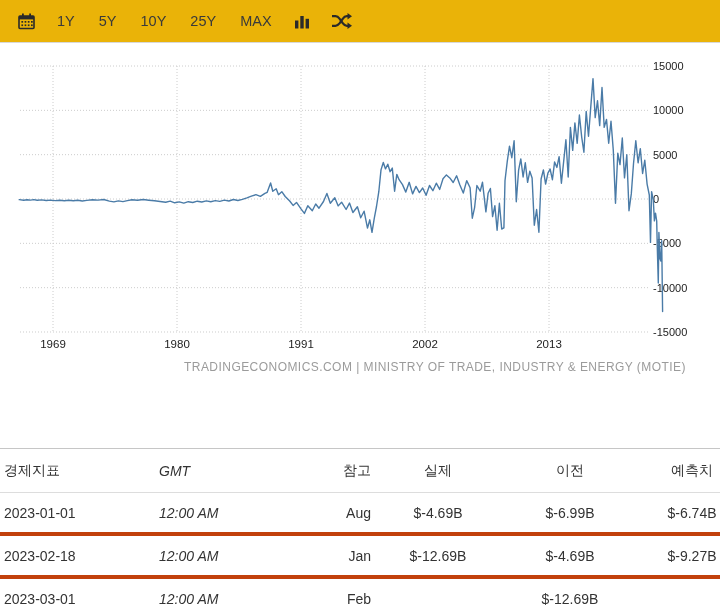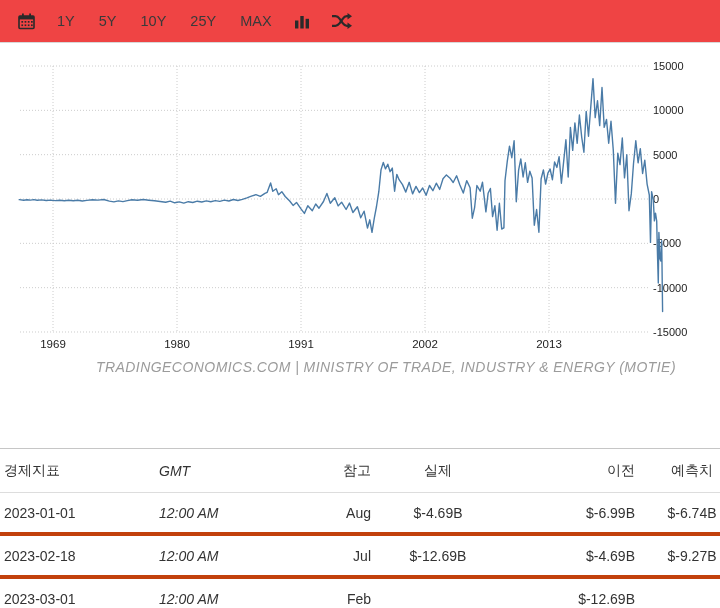--- a/index.html
+++ b/index.html
@@ -4,55 +4,55 @@
 <style>
   html,body { margin:0; padding:0; }
   body {
     width:720px; height:608px; overflow:hidden;
     background:#fff; color:#333;
     font-family:"Liberation Sans", sans-serif;
   }
   
   .toolbar {
     height:43px; box-sizing:border-box;
-    background:#ef4444; border-bottom:1px solid #d8d8d8;
+    background:#eab308; border-bottom:1px solid #d8d8d8;
     display:flex; align-items:center; padding:0 8px;
   }
   .tb-btn {
     background:none; border:none; cursor:pointer;
     font-family:inherit; font-size:14.5px; color:#3a3a3a;
     padding:6px 12px; line-height:1;
   }
   .icon-btn {
     background:none; border:none; cursor:pointer;
     display:flex; align-items:center; padding:6px 10px;
   }
   
   .chart-area { margin-top:7px; }
   svg { display:block; }
   .attribution {
     height:18px; line-height:15px;
-    font-size:14px; letter-spacing:0.45px;
-    color:#9b9b9b; text-align:right; padding-right:44px;font-style:italic;
+    font-size:12px; letter-spacing:0.45px;
+    color:#9b9b9b; text-align:right; padding-right:34px;
   }
   
   table.cal {
     width:720px; border-collapse:collapse; table-layout:fixed;
     margin-top:70px; font-size:14px; color:#333;
     border-top:1px solid #c6c6c6;
   }
   table.cal th {
     font-weight:normal; height:41px; border-bottom:1px solid #dddddd;
   }
   table.cal td { height:37px; border-bottom:4px solid #c2410c; }
   .c1 { width:140px; text-align:left; padding-left:4px; }
   .c2 { width:130px; text-align:left; padding-left:14px;font-style:italic; }
   .c3 { width:80px;  text-align:right; }
   .c4 { width:130px; text-align:center; }
-  .c5 { width:130px; text-align:right; }
+  .c5 { width:130px; text-align:center; }
   .c6 { width:110px; text-align:center; }
 </style>
 </head>
 <body>
 
 <div class="toolbar">
   <button class="icon-btn">
     <span>
       <svg width="17" height="17" viewBox="0 0 17 17">
         <rect x="1" y="3" width="15" height="12.5" rx="1" fill="none" stroke="#2a2a2a" stroke-width="1.6"></rect>
@@ -151,21 +151,21 @@
         <td class="c1">2023-01-01</td>
         <td class="c2">12:00 AM</td>
         <td class="c3">Aug</td>
         <td class="c4">$-4.69B</td>
         <td class="c5">$-6.99B</td>
         <td class="c6">$-6.74B</td>
       </tr>
       <tr>
         <td class="c1">2023-02-18</td>
         <td class="c2">12:00 AM</td>
-        <td class="c3">Jul</td>
+        <td class="c3">Jan</td>
         <td class="c4">$-12.69B</td>
         <td class="c5">$-4.69B</td>
         <td class="c6">$-9.27B</td>
       </tr>
       <tr>
         <td class="c1">2023-03-01</td>
         <td class="c2">12:00 AM</td>
         <td class="c3">Feb</td>
         <td class="c4"></td>
         <td class="c5">$-12.69B</td>

